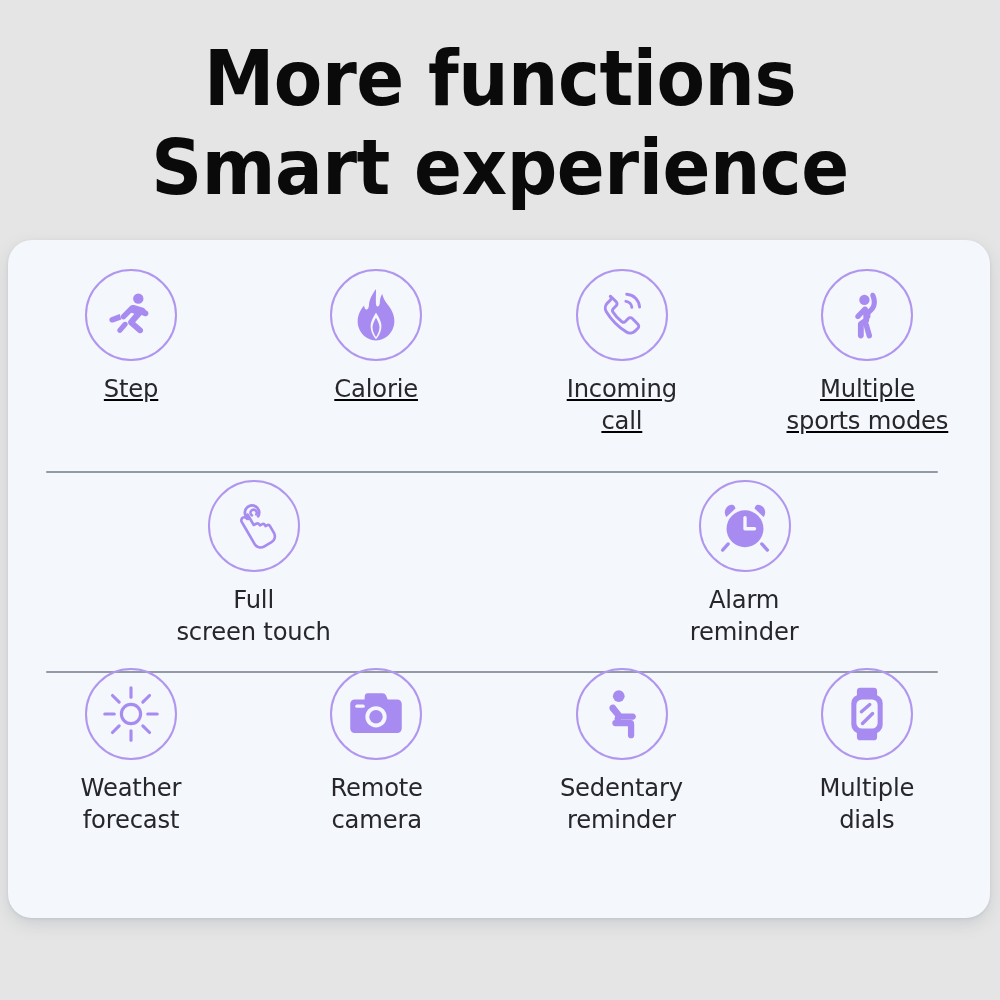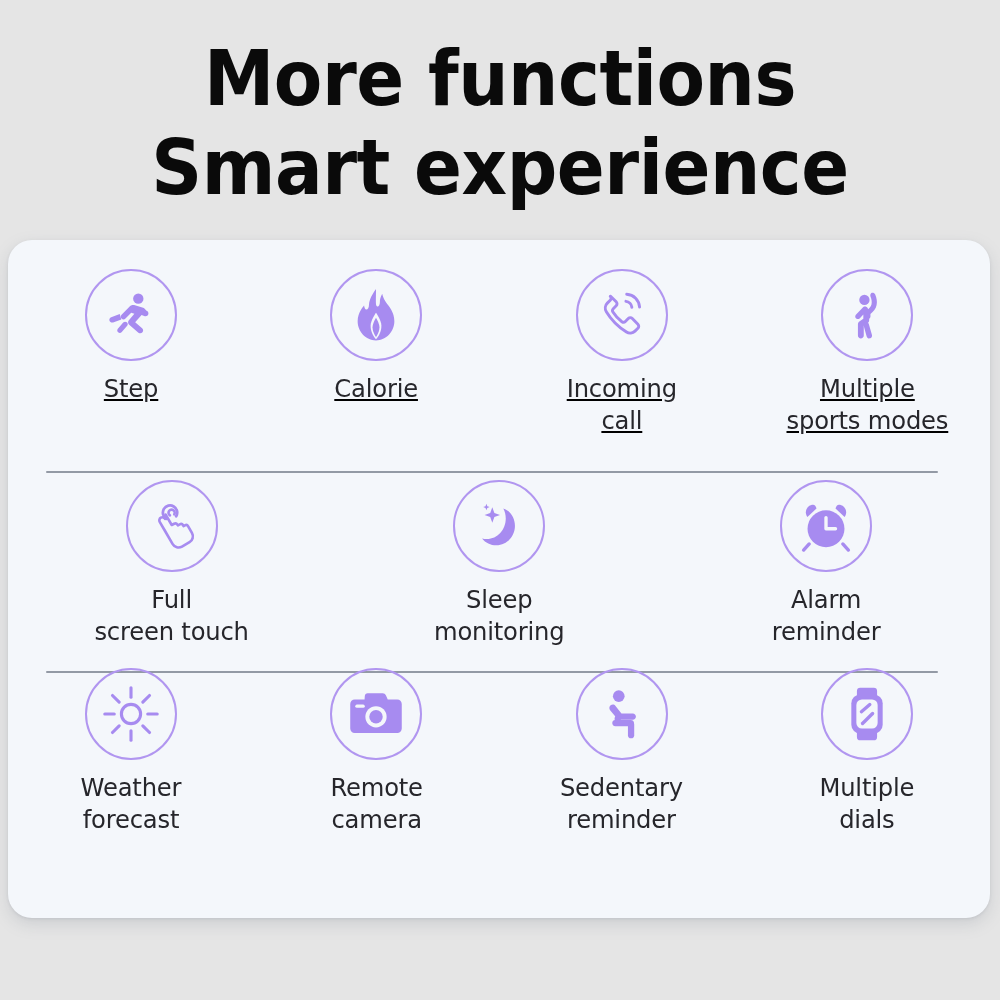--- a/index.html
+++ b/index.html
@@ -201,31 +201,20 @@
               <path d="M22.2 14.6 C20.9 13.8 20.5 12.1 21.3 10.8 C22.1 9.5 23.8 9.1 25.1 9.9 C26.4 10.7 26.8 12.4 26.0 13.7" stroke="#a78bf0" stroke-width="2.3" stroke-linecap="round" fill="none"></path>
               <path d="M21.8 17.0 L27.7 27.0 L30.0 25.8 C31.1 25.2 32.5 25.6 33.2 26.7 L33.6 27.4 L35.4 26.4 C36.5 25.8 37.9 26.2 38.6 27.3 L39.0 28.0 L40.3 27.3 C41.4 26.7 42.8 27.1 43.4 28.2 L47.0 34.6 C48.8 37.7 47.8 41.6 44.7 43.4 L37.5 47.6 C34.4 49.4 30.4 48.4 28.6 45.3 L21.6 33.2 L16.2 24.0 C15.4 22.6 15.9 20.8 17.3 20.0 C18.7 19.2 20.5 19.7 21.3 21.1 Z" stroke="#a78bf0" stroke-width="2.5" stroke-linejoin="round" stroke-linecap="round" fill="none" transform="translate(-2,-2) scale(0.93)"></path>
             </svg>
           </div>
           <div class="cell-label">Full
 screen touch</div>
         </div>
 
 
 
-        <div class="cell">
-          <div class="icon-circle">
-            <svg width="54" height="54" viewBox="0 0 48 48" fill="none">
-              <path d="M33.5 12.0 C35.0 14.8 35.8 18.0 35.8 21.4 C35.8 32.0 28.0 40.6 18.2 40.6 C16.6 40.6 15.1 40.4 13.6 40.0 C16.8 44.0 21.6 46.5 27.0 46.5 C36.6 46.5 44.4 38.3 44.4 28.2 C44.4 20.5 39.8 13.9 33.5 12.0 Z" fill="#a78bf0" transform="translate(-4,-3) scale(0.95)"></path>
-              <path d="M18.5 7.5 L20.6 13.2 L26.3 15.3 L20.6 17.4 L18.5 23.1 L16.4 17.4 L10.7 15.3 L16.4 13.2 Z" fill="#a78bf0" transform="translate(0,-1) scale(0.88) translate(2,2)"></path>
-              <path d="M13.8 5.0 L14.9 7.9 L17.8 9.0 L14.9 10.1 L13.8 13.0 L12.7 10.1 L9.8 9.0 L12.7 7.9 Z" fill="#a78bf0" transform="scale(0.72) translate(4,1)"></path>
-            </svg>
-          </div>
-          <div class="cell-label">Sleep
-monitoring</div>
-        </div>
 
         <div class="cell">
           <div class="icon-circle">
             <svg width="56" height="54" viewBox="0 0 50 48" fill="none">
               <path d="M13.5 5.0 C10.0 5.0 7.0 8.0 7.0 11.8 C7.0 13.4 7.5 14.8 8.4 16.0 L16.5 8.4 C16.0 6.4 14.9 5.0 13.5 5.0 Z" fill="#a78bf0"></path>
               <path d="M36.5 5.0 C40.0 5.0 43.0 8.0 43.0 11.8 C43.0 13.4 42.5 14.8 41.6 16.0 L33.5 8.4 C34.0 6.4 35.1 5.0 36.5 5.0 Z" fill="#a78bf0"></path>
               <path d="M10.0 40.0 L5.0 45.5" stroke="#a78bf0" stroke-width="3.0" stroke-linecap="round"></path>
               <path d="M40.0 40.0 L45.0 45.5" stroke="#a78bf0" stroke-width="3.0" stroke-linecap="round"></path>
               <circle cx="25" cy="26.5" r="16.5" fill="#a78bf0"></circle>
               <path d="M25 16.5 L25 26.5 L33.5 26.5" stroke="#f4f7fb" stroke-width="3.0" stroke-linecap="round" stroke-linejoin="round" fill="none"></path>

